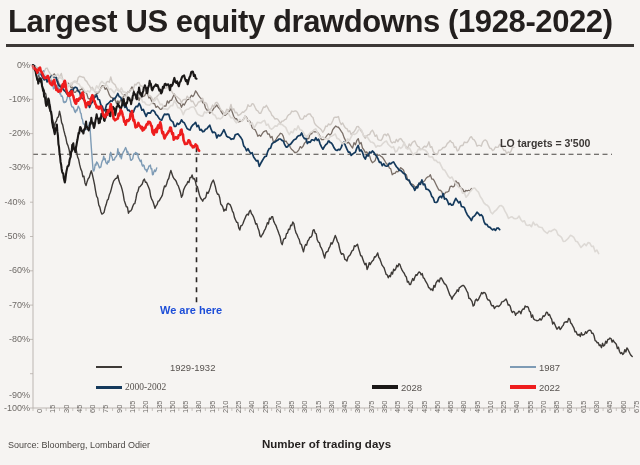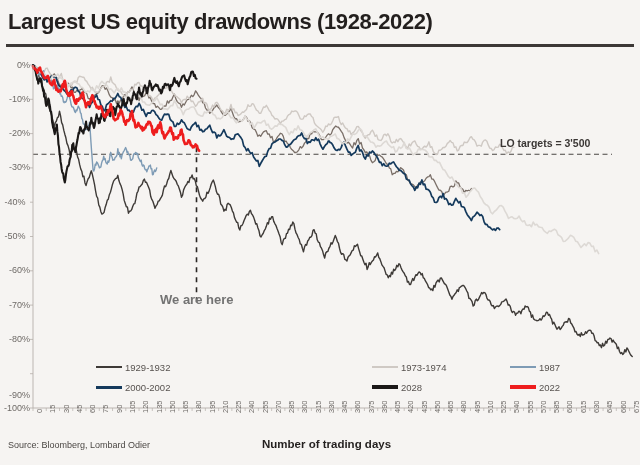--- a/index.html
+++ b/index.html
@@ -16,21 +16,21 @@
     background: #f6f4f2;
   }
   
   #title-bar {
     position: absolute;
     left: 0; top: 0;
     width: 640px; height: 44px;
     padding: 2px 6px 0 8px;
   }
   #chart-title {
-    font-size: 22px;
+    font-size: 31px;
     font-weight: bold;
     letter-spacing: -0.4px;
     color: #231f1e;
     line-height: 40px;
     white-space: nowrap;
   }
   #title-rule {
     position: absolute;
     left: 6px; top: 44px;
     width: 628px; height: 3px;
@@ -65,24 +65,24 @@
   #lo-target-label {
     position: absolute;
     left: 500px; top: 137px;
     font-size: 10.5px;
     font-weight: bold;
     color: #3b3735;
     white-space: nowrap;
   }
   #we-are-here-label {
     position: absolute;
-    left: 160px; top: 292px;
-    font-size: 13px;
+    left: 160px; top: 304px;
+    font-size: 11px;
     font-weight: bold;
-    color: #737373;
+    color: #1d4ed8;
     white-space: nowrap;
   }
   
   #legend {
     position: absolute;
     left: 96px; top: 357px;
     width: 532px; height: 42px;
   }
   .legend-row {
     position: relative;
@@ -276,35 +276,31 @@
         <div class="xlab" style="left: 619.524px; top: 363px;">660</div>
         <div class="xlab" style="left: 632.781px; top: 363px;">675</div>
       </div>
   </div>
 
   <div id="lo-target-label">LO targets = 3'500</div>
   <div id="we-are-here-label">We are here</div>
 
   <div id="legend">
     <div class="legend-row" id="legend-row-1">
-        <div class="legend-item" style="left: 0px;">
+        <div class="legend-item" style="left: 0px; gap: 45px;">
           <span class="legend-swatch" style="height: 2px; background: rgb(62, 58, 55);"></span>
           <span class="legend-text">1929-1932</span>
-        </div>
-        <div class="legend-item" style="left: 276px;">
-          <span class="legend-swatch" style="height: 2px; background: rgb(207, 201, 196);"></span>
-          <span class="legend-text">1973-1974</span>
         </div>
         <div class="legend-item" style="left: 414px;">
           <span class="legend-swatch" style="height: 2px; background: rgb(126, 155, 181);"></span>
           <span class="legend-text">1987</span>
         </div>
       </div>
     <div class="legend-row" id="legend-row-2">
-        <div class="legend-item" style="left: 0px;">
+        <div class="legend-item" style="left: 0px; font-family: Liberation Serif, serif;">
           <span class="legend-swatch" style="height: 3px; background: rgb(20, 57, 92);"></span>
           <span class="legend-text">2000-2002</span>
         </div>
         <div class="legend-item" style="left: 276px;">
           <span class="legend-swatch" style="height: 3.5px; background: rgb(27, 24, 23);"></span>
           <span class="legend-text">2028</span>
         </div>
         <div class="legend-item" style="left: 414px;">
           <span class="legend-swatch" style="height: 4px; background: rgb(238, 29, 29);"></span>
           <span class="legend-text">2022</span>

